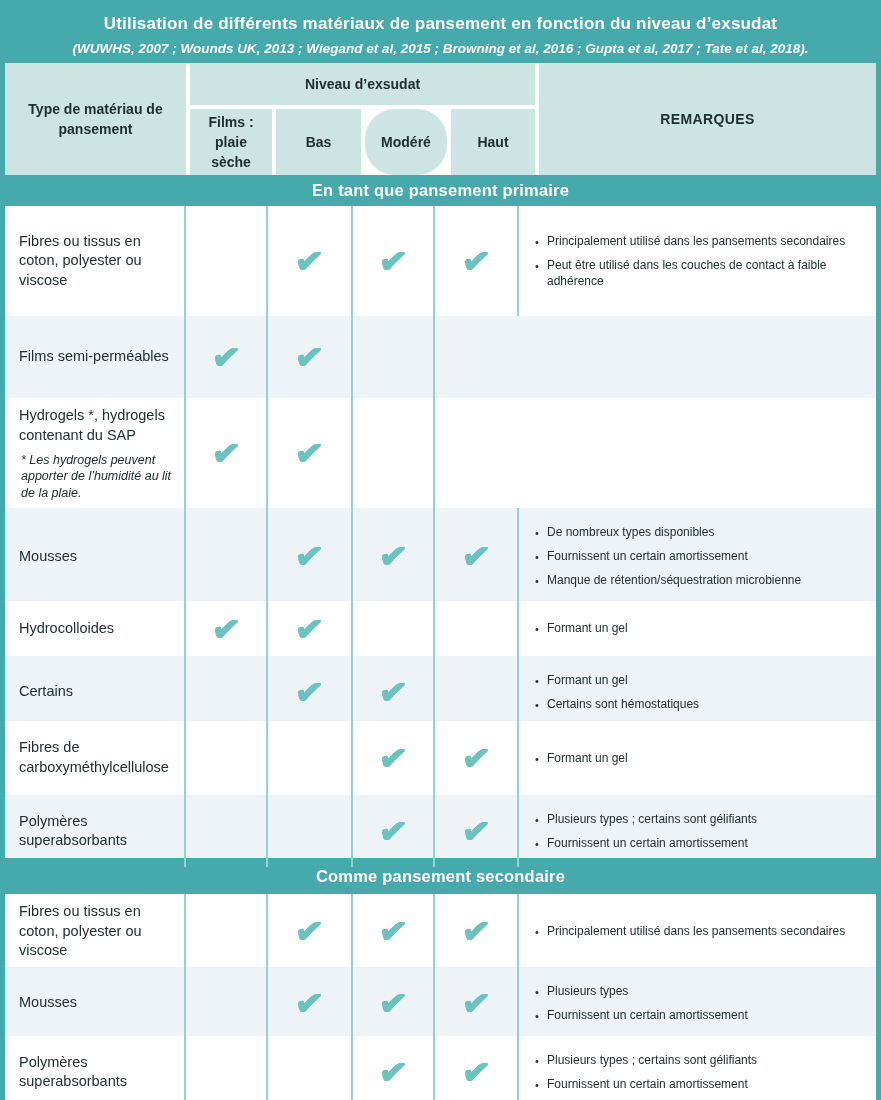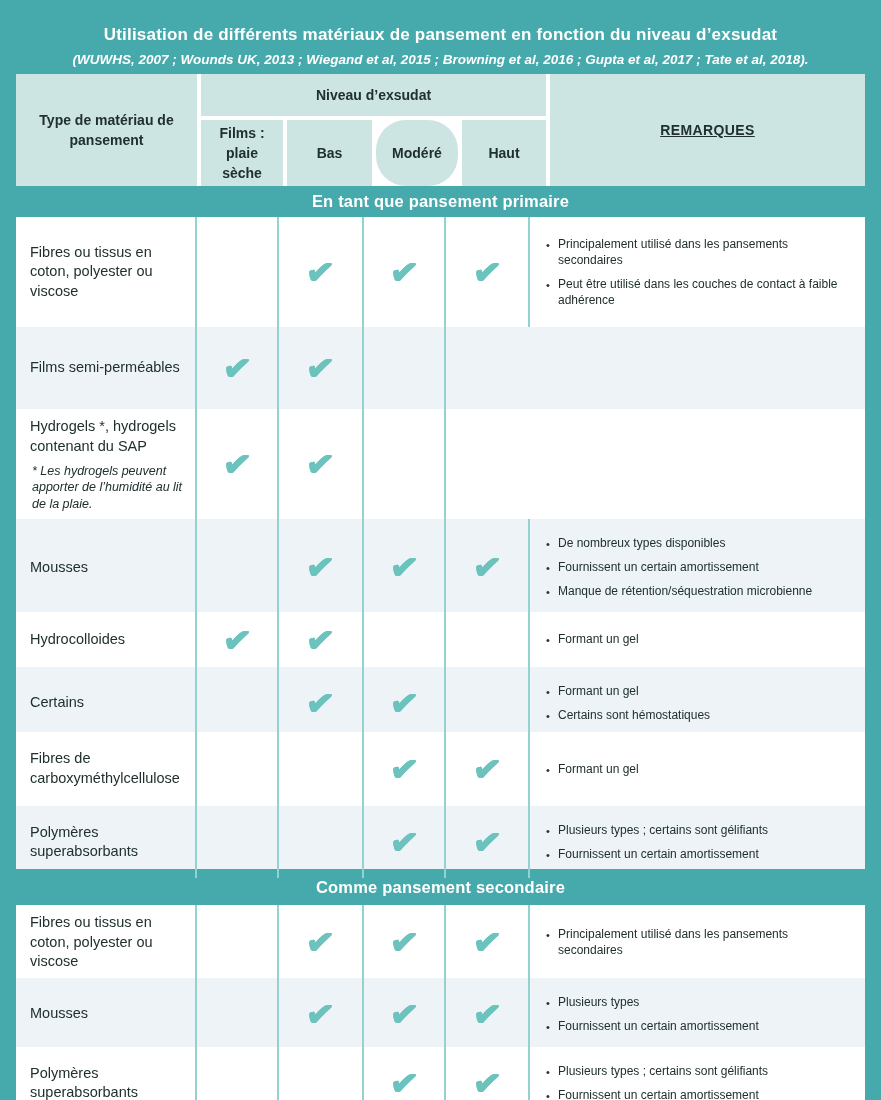--- a/index.html
+++ b/index.html
@@ -6,40 +6,40 @@
     --teal:#46a9ab;
     --line:#93d2ce;
     --mint:#cde5e2;
     --ice:#edf3f6;
     --dark:#20302f;
     --check:#6cc3be;
   }
   *{box-sizing:border-box;margin:0;padding:0;}
   html,body{margin:0;padding:0;background:#fff;}
   body{font-family:"Liberation Sans",sans-serif;color:var(--dark);}
-  .sheet{width:881px;height:1100px;background:var(--teal);padding:16px;overflow:hidden;}
+  .sheet{width:881px;height:1100px;background:var(--teal);padding:5px;overflow:hidden;}
 
   
   .titlebar{height:58px;background:var(--teal);color:#fff;text-align:center;padding-top:9px;}
   .titlebar .t1{font-size:17px;font-weight:bold;letter-spacing:.2px;}
   .titlebar .t2{font-size:13.5px;font-weight:bold;font-style:italic;margin-top:7px;}
 
   
   .thead{height:112px;background:#fff;display:grid;
     grid-template-columns:181px 82px 85px 82px 84px 1fr;
     grid-template-rows:42px 1fr;gap:4px;}
   .hcell{background:var(--mint);display:flex;align-items:center;justify-content:center;
     text-align:center;font-weight:bold;font-size:14px;line-height:1.45;padding:2px 6px;}
   .h-mat{grid-column:1;grid-row:1/3;}
   .h-niveau{grid-column:2/6;grid-row:1;}
   .h-l0{grid-column:2;grid-row:2;}
   .h-l1{grid-column:3;grid-row:2;}
   .h-l2{grid-column:4;grid-row:2;border-radius:30px;}
   .h-l3{grid-column:5;grid-row:2;}
-  .h-rem{grid-column:6;grid-row:1/3;letter-spacing:.4px;text-decoration:underline;}
+  .h-rem{grid-column:6;grid-row:1/3;letter-spacing:.4px;}
 
   
   .band{background:var(--teal);color:#fff;font-weight:bold;font-size:16.5px;
     display:flex;align-items:center;justify-content:center;letter-spacing:.2px;}
   .band1{height:31px;text-align:right;}
   .band2{height:36px;}
 
   
   .row{display:grid;grid-template-columns:181px 82px 85px 82px 84px 1fr;background:#fff;}
   .row+.row, .band+.row{border-top:0;}

